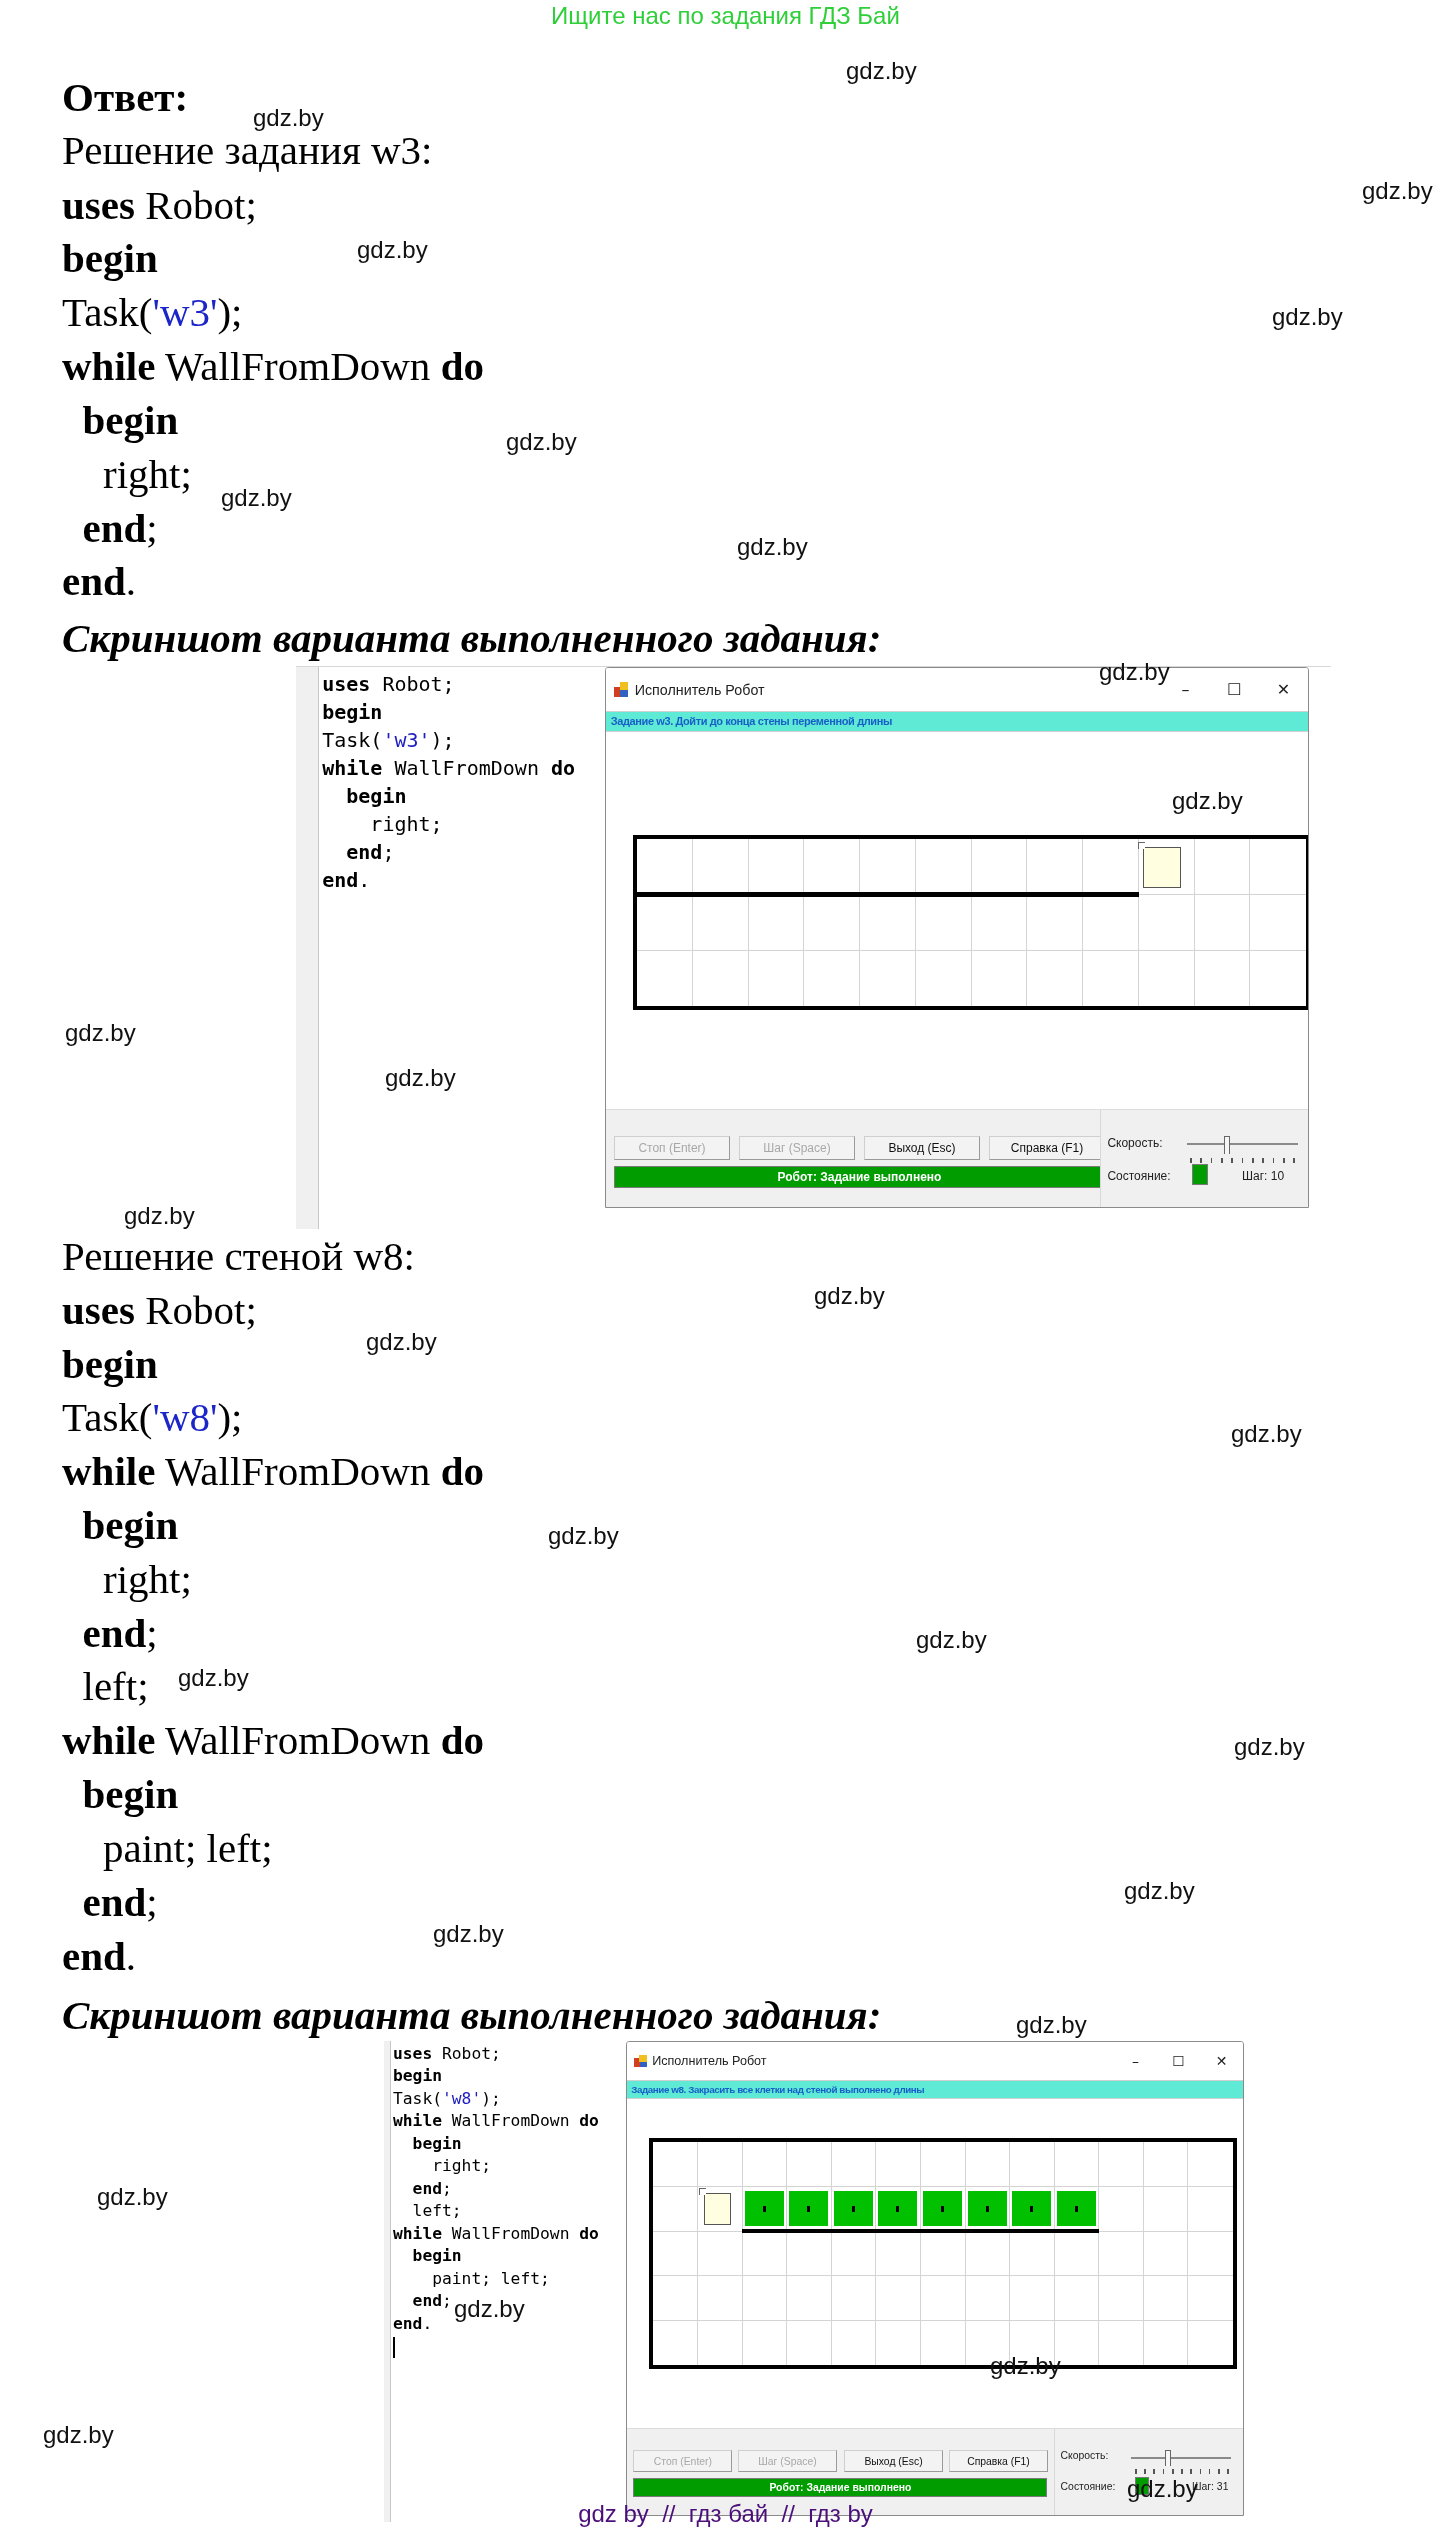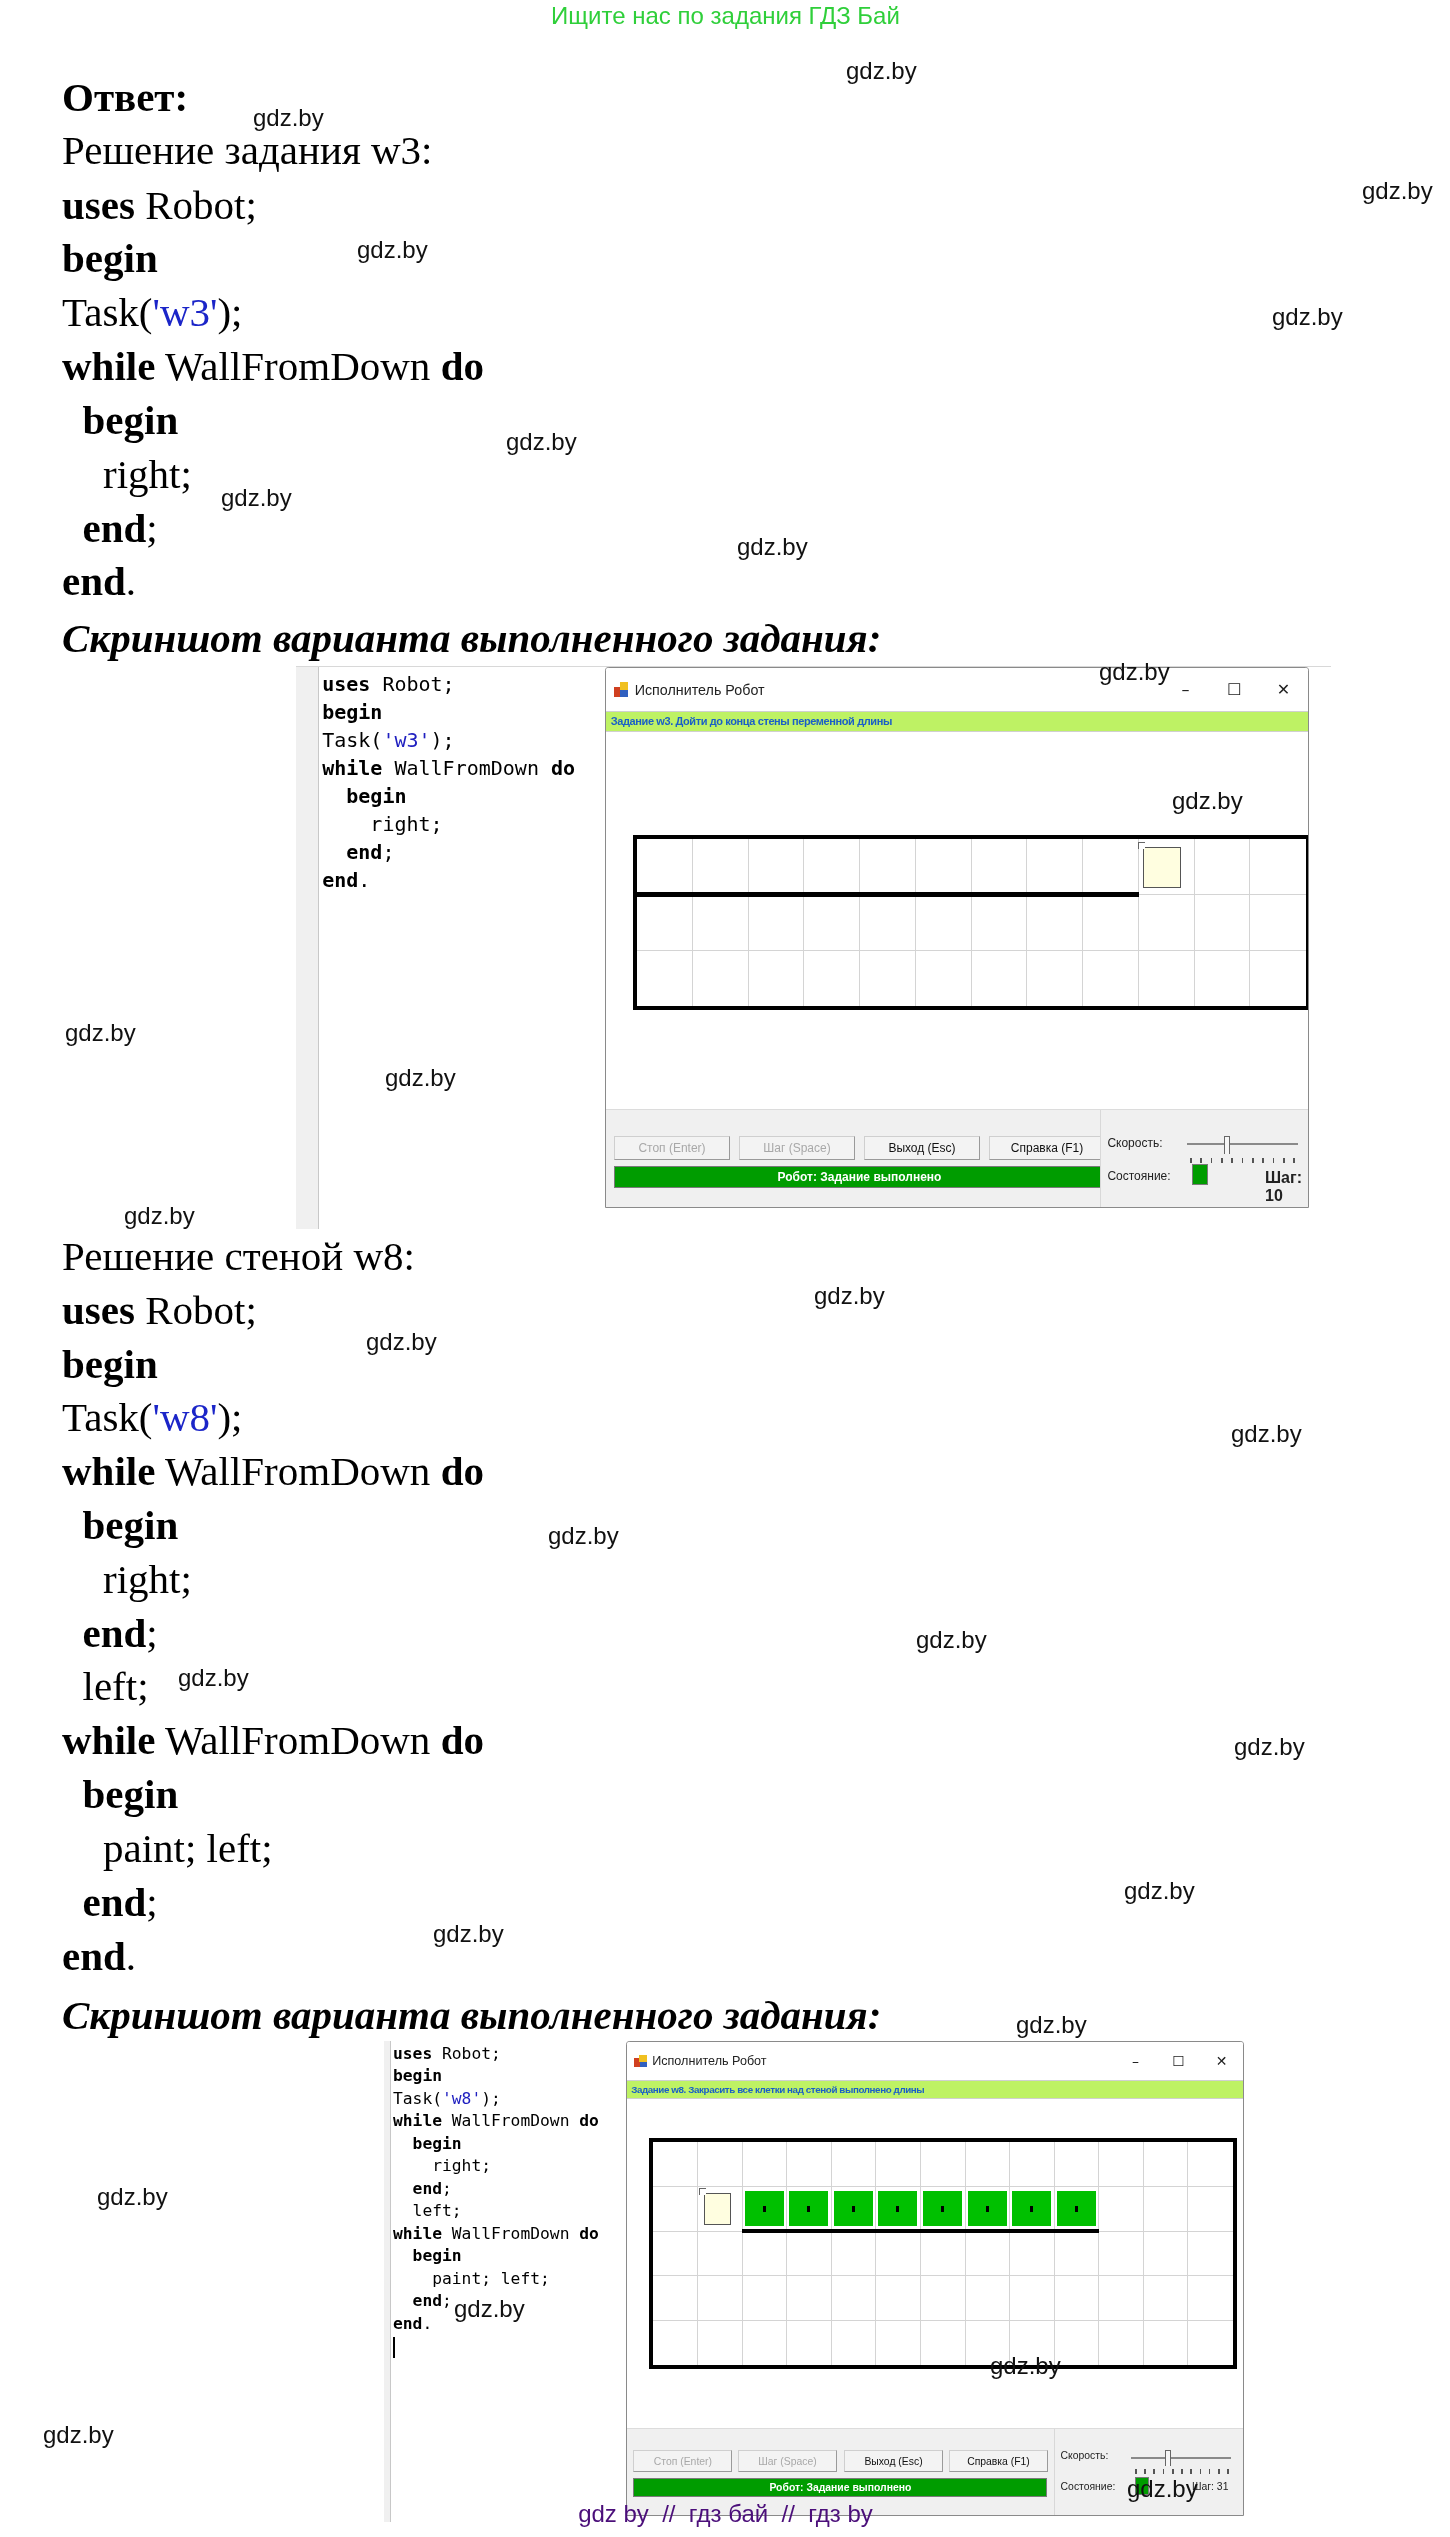--- a/index.html
+++ b/index.html
@@ -19,21 +19,21 @@
   .gutter{background:#f0f0f0;}
   .code{font-family:"DejaVu Sans Mono",monospace;white-space:pre;color:#000;}
   .code .kw{font-weight:bold;}
   .code .s{color:#2020c0;}
   .win{background:#fff;border:1.6px solid #8a8a8a;border-radius:3.2px 3.2px 0 0;box-sizing:border-box;overflow:hidden;}
   .titlebar{background:#fff;display:flex;align-items:center;font-family:"Liberation Sans",sans-serif;color:#222;}
   .app-icon{display:inline-block;position:relative;}
   .app-icon i{position:absolute;display:block;}
   .tb-controls{margin-left:auto;display:flex;}
   .tb-btn{display:flex;align-items:center;justify-content:center;color:#222;font-family:"DejaVu Sans",sans-serif;}
-  .taskbar{background:#bef264;border-top:0.8px solid #d0d0d0;border-bottom:0.8px solid #d0d0d0;font-family:"Liberation Sans",sans-serif;color:#1a5fc8;white-space:nowrap;overflow:hidden;}
+  .taskbar{background:#5eead4;border-top:0.8px solid #d0d0d0;border-bottom:0.8px solid #d0d0d0;font-family:"Liberation Sans",sans-serif;color:#1a5fc8;white-space:nowrap;overflow:hidden;}
   .field{position:absolute;border:4px solid #000;box-sizing:content-box;background:#fff;}
   .cell{position:absolute;border-right:0.8px solid #d4d4d4;border-bottom:0.8px solid #d4d4d4;box-sizing:border-box;}
   .wall-h{position:absolute;background:#000;}
   .robot{position:absolute;background:#fffee0;border:1.6px solid #555;box-sizing:border-box;}
   .robot:before{content:"";position:absolute;left:-6.4px;top:-6.4px;width:6.4px;height:6.4px;border:1.6px solid #666;border-right:none;border-bottom:none;background:#fff;}
   .painted{position:absolute;background:#00c000;}
   .painted:after{content:"";position:absolute;left:50%;top:50%;width:3.2px;height:5.6px;margin:-2.4px 0 0 -1.6px;background:#000;}
   .ctrl-panel{position:absolute;background:#f0f0f0;border-top:0.8px solid #dcdcdc;}
   .btn{position:absolute;background:#f3f3f3;border:0.8px solid #cfcfcf;border-bottom:1.6px solid #9a9a9a;border-right:1.6px solid #9a9a9a;box-sizing:border-box;font-family:"Liberation Sans",sans-serif;display:flex;align-items:center;justify-content:center;color:#111;}
   .btn.disabled{color:#a8a8a8;}
@@ -145,21 +145,21 @@
             <span></span>
             <span></span>
             <span></span>
             <span></span>
             <span></span>
             <span></span>
             <span></span>
           </div>
           <div class="side-lbl" style="left:6.4px;top:59px;font-size:12px;">Состояние:</div>
           <div class="state-box" style="left:91px;top:54px;width:16px;height:21px;"></div>
-          <div class="side-lbl" style="left:164px;top:59px;font-size:16px;font-weight:bold;">Шаг: 10</div>
+          <div class="side-lbl" style="left:141px;top:59px;font-size:12px;">Шаг: 10</div>
         </div>
       </div>
     </div>
 </div>
 
 <div class="abs line" style="top:1229px;">Решение стеной w8:</div>
 <div id="w8-code">
     <div class="abs line" style="top:1283px;"><span class="b">uses</span><span> Robot;</span></div>
     <div class="abs line" style="top:1337px;"><span class="b">begin</span></div>
     <div class="abs line" style="top:1390px;"><span>Task(</span><span class="str">'w8'</span><span>);</span></div>

